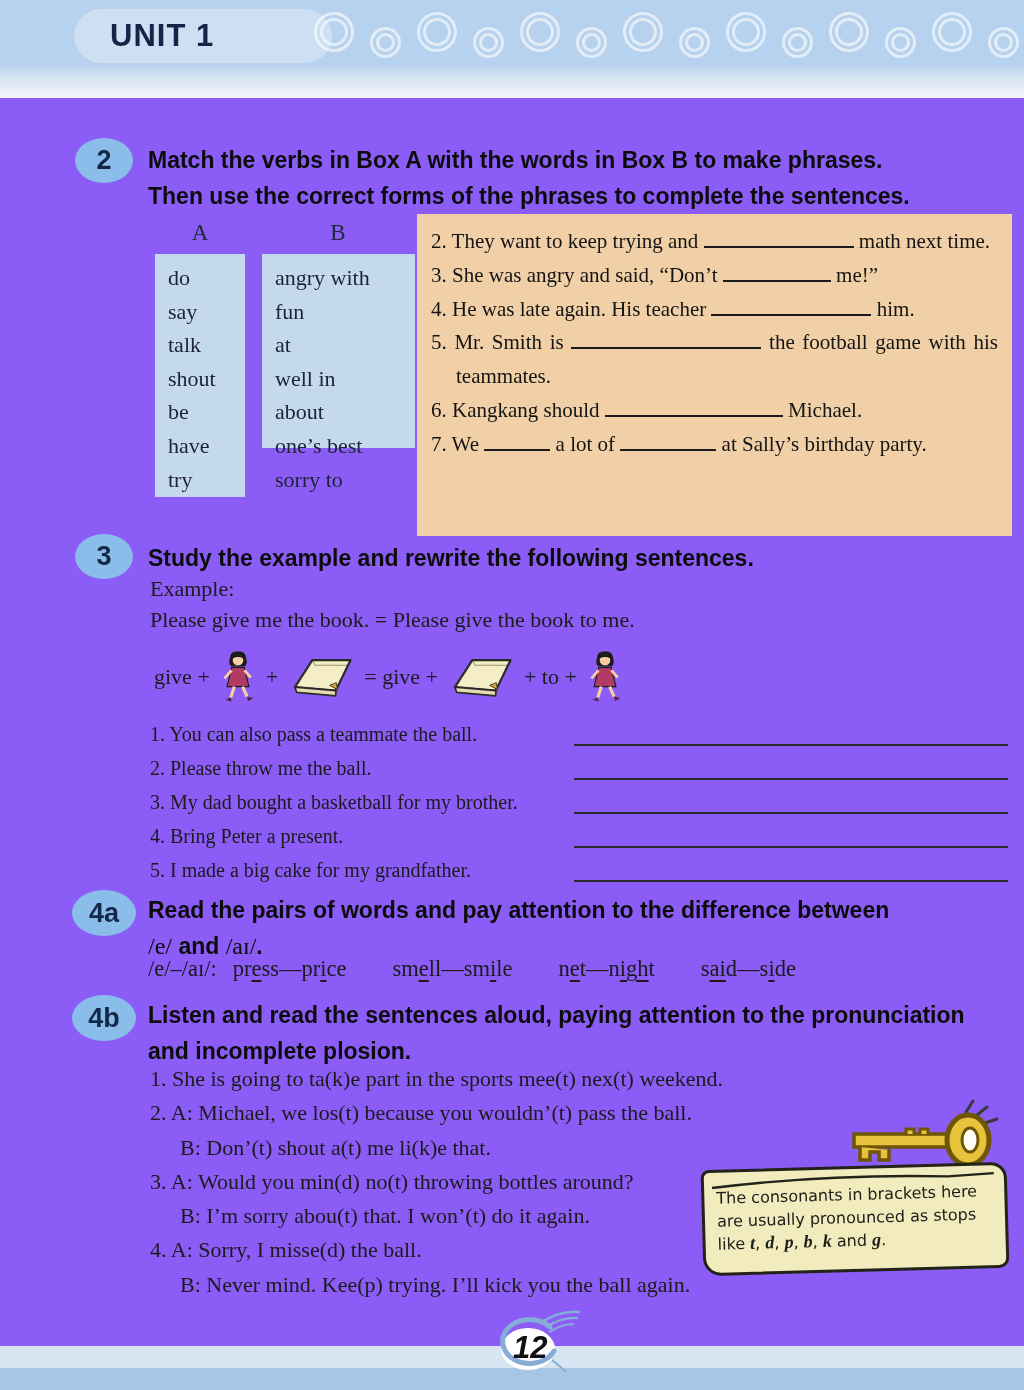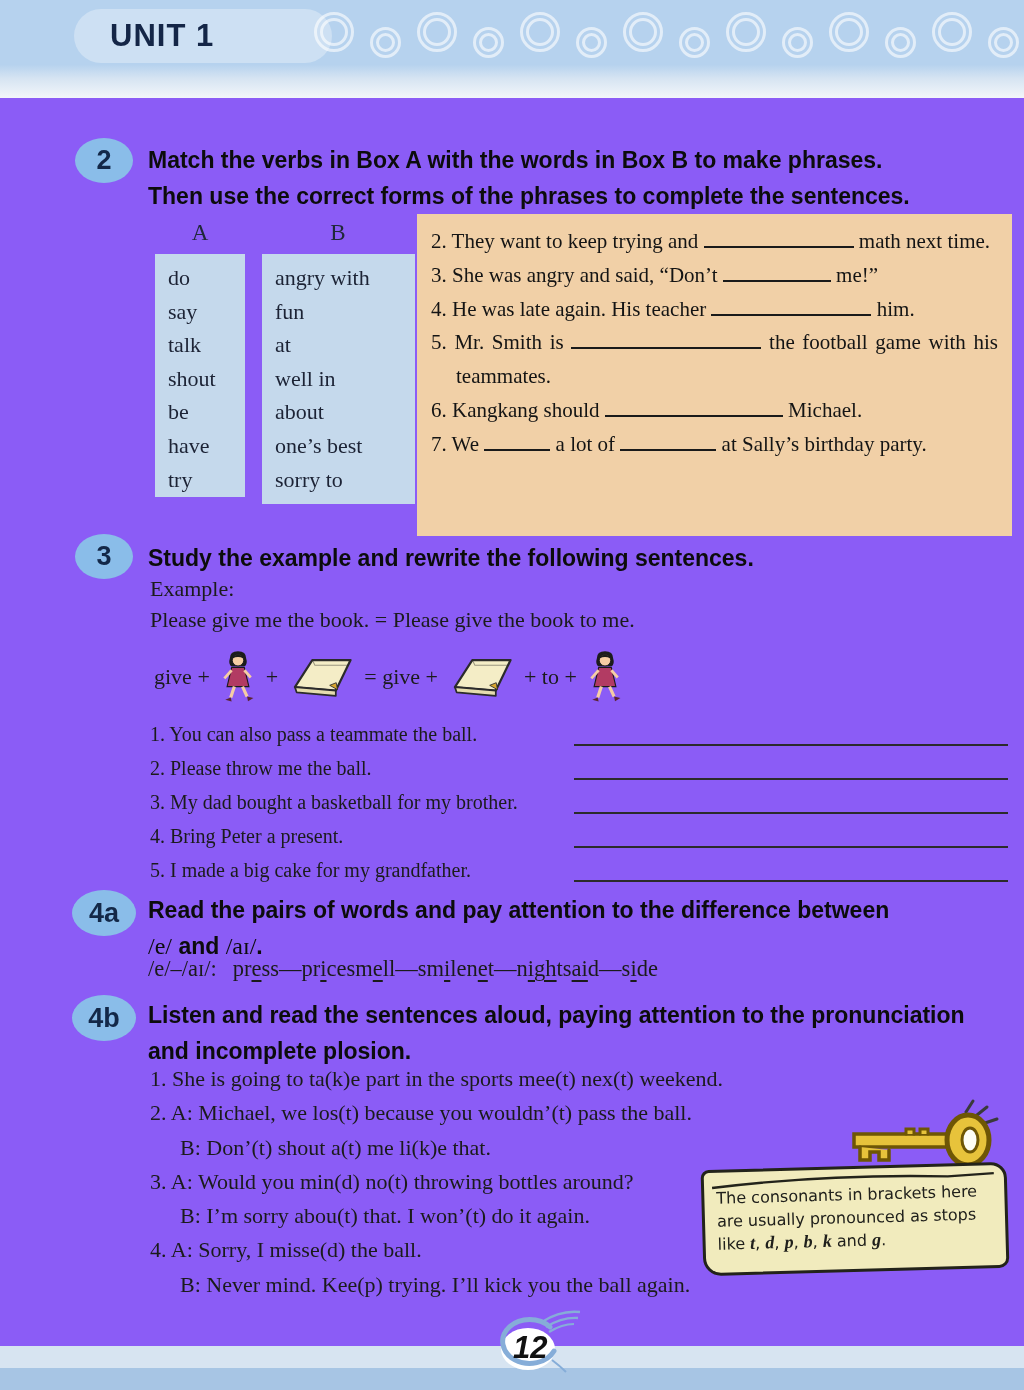--- a/index.html
+++ b/index.html
@@ -33,42 +33,42 @@
   #t2{top:142px}#t3{top:540px}#t4a{top:892px}#t4b{top:997px}
   .title .ph{font-family:"Liberation Serif",serif;font-weight:normal;font-size:24px}
 
   
   .colhead{position:absolute;top:220px;font-size:23px;text-align:center;color:#20283a}
   #colA{left:155px;width:90px}
   #colB{left:262px;width:152px}
   .wordbox{position:absolute;top:254px;background:var(--c-box_blue,#c5d9ec);
            padding:7px 0 0 13px;font-size:22px;line-height:33.6px;color:#1c2335}
   #boxA{left:155px;width:90px;height:243px}
-  #boxB{left:262px;width:153px;height:250px}
+  #boxB{left:262px;width:153px;height:194px}
   #panel{position:absolute;left:417px;top:214px;width:595px;height:322px;
          background:var(--c-panel_orange,#f1d0a7);padding:11px 14px 0 14px}
   .o-sentence{font-size:21px;line-height:33.8px;text-align:justify;
               padding-left:25px;text-indent:-25px;color:#141414}
   .blank{display:inline-block;border-bottom:2px solid #1a1a1a;height:.9em}
 
   
   #ex-label{position:absolute;left:150px;top:576px;font-size:22px}
   #ex-text{position:absolute;left:150px;top:607px;font-size:22px}
   #equation{position:absolute;left:150px;top:634px;height:86px;display:flex;align-items:center;font-size:22px}
   #equation>span{margin:0 4px;flex:none}
   #equation .icon{display:flex;align-items:center}
   #s3-items{position:absolute;left:150px;top:717px;width:858px}
   .s3-item{display:flex;font-size:20px;line-height:34px}
   .s3-text{flex:0 0 auto;min-width:424px;padding-right:6px;white-space:nowrap}
   .writeline{flex:1;border-bottom:2px solid #2b2b2b;align-self:flex-end;margin-bottom:5px}
 
   
   #pairsline{position:absolute;left:148px;top:956px;font-size:22.5px;display:flex;align-items:baseline}
   #pairs-prefix{margin-right:16px}
-  #pairs{display:flex;}
+  #pairs{display:flex;gap:46px}
   .u{text-decoration:underline;text-underline-offset:4px;text-decoration-thickness:2px}
 
   
   #s4b-lines{position:absolute;left:150px;top:1062px;font-size:22px;line-height:34.3px;width:720px}
   .s4b-line.indent{padding-left:30px}
 
   
   #key{position:absolute;left:846px;top:1096px;width:162px;height:84px}
   #note{position:absolute;left:702px;top:1166px;width:306px;height:106px;
         background:var(--c-note_cream,#f1ebbd);border:3px solid #23231a;

